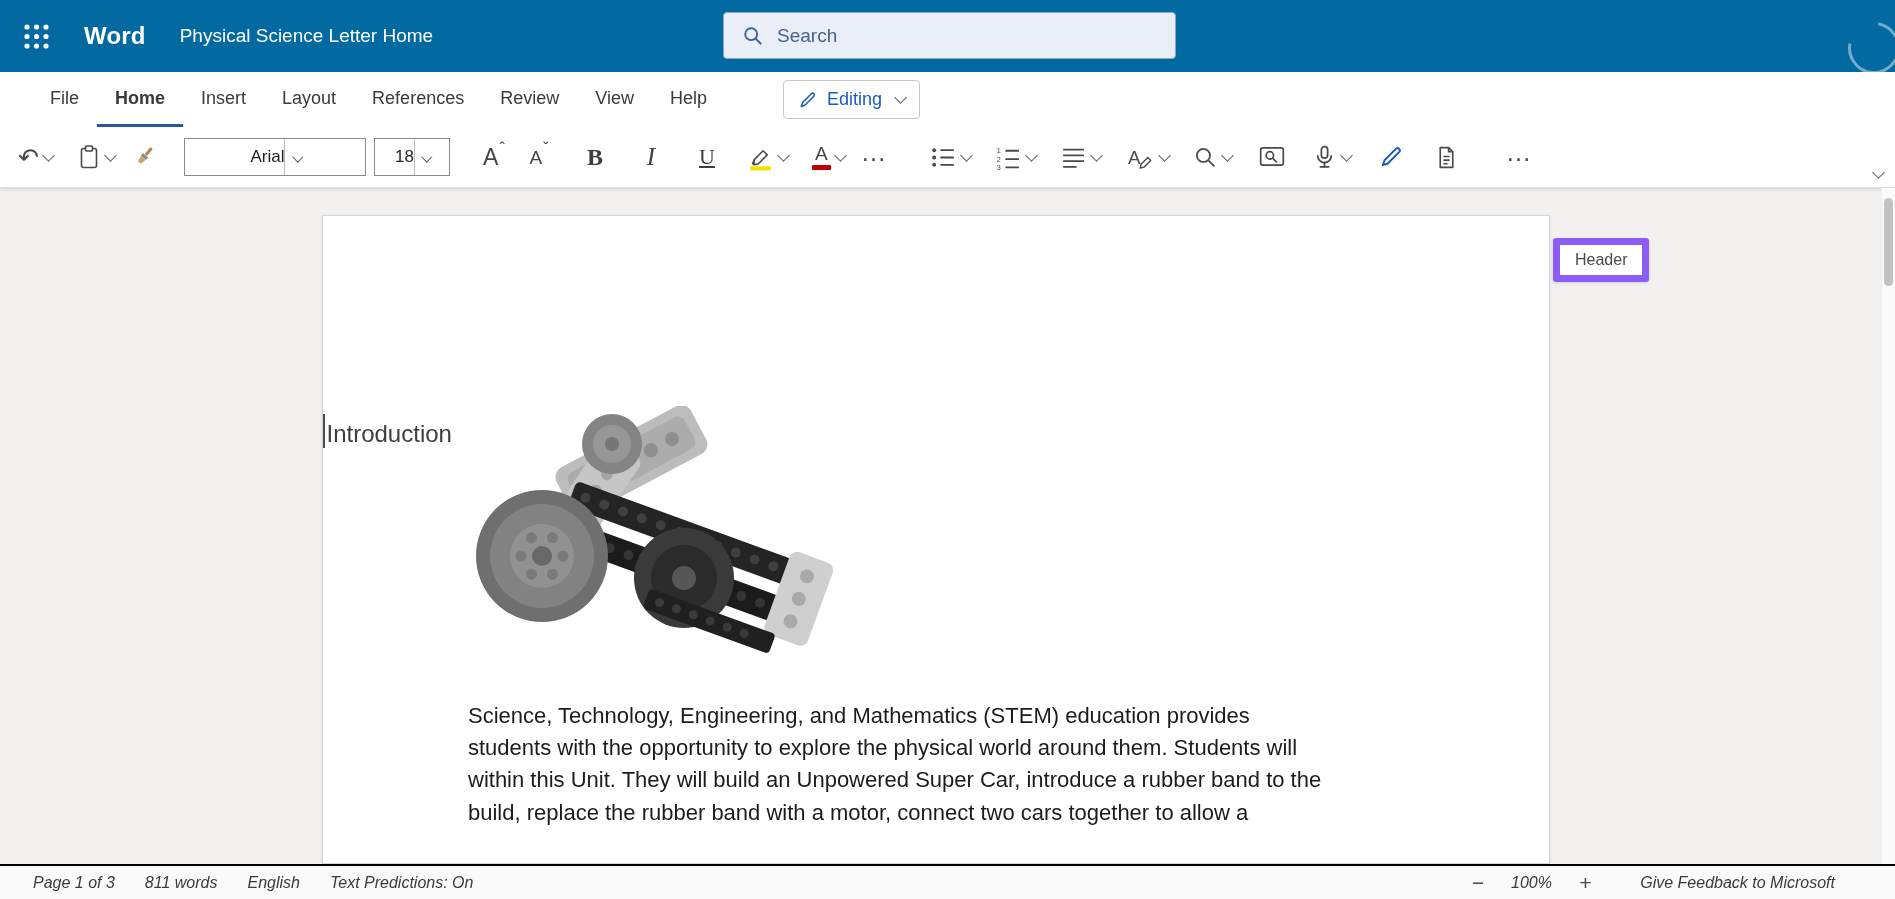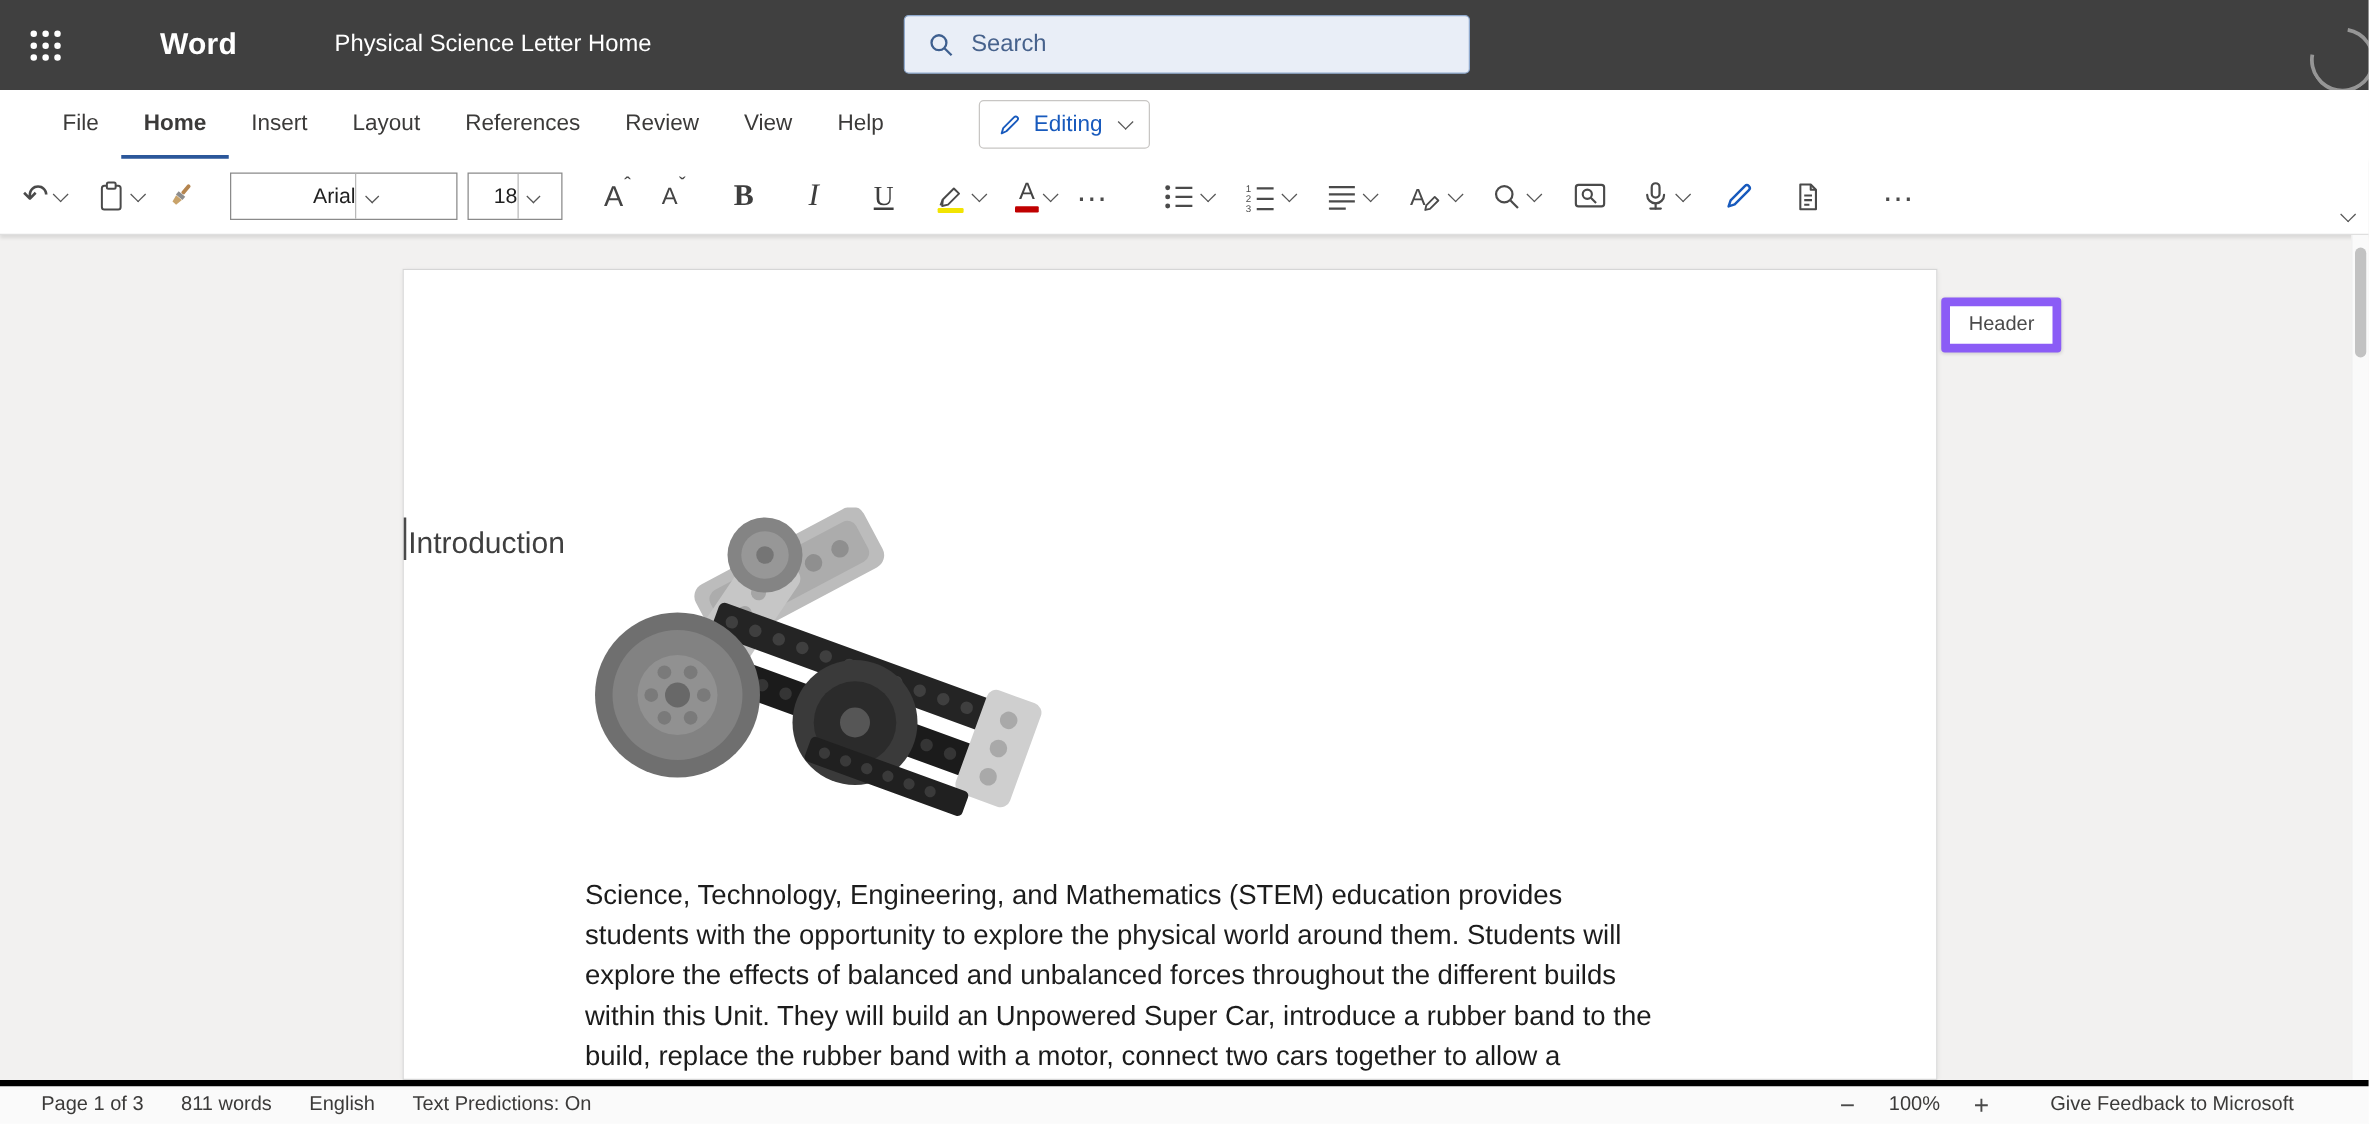--- a/index.html
+++ b/index.html
@@ -1,22 +1,22 @@
 <!DOCTYPE html>
 <html><head>
 <meta charset="utf-8">
 <style>
   html,body{margin:0;padding:0;overflow:hidden;}
   body{
     width:1895px;height:899px;position:relative;background:#fff;
     font-family:"Liberation Sans","DejaVu Sans",sans-serif;color:#3b3a39;cursor:default;
   }
   
-  .topbar{position:absolute;left:0;top:0;width:100%;height:72px;background:#404040;
-    display:flex;align-items:center;overflow:hidden;z-index:5;gap:44px;}
+  .topbar{position:absolute;left:0;top:0;width:100%;height:72px;background:#0369a1;
+    display:flex;align-items:center;overflow:hidden;z-index:5;}
   .waffle{width:72px;height:72px;display:flex;align-items:center;justify-content:center;cursor:pointer;}
   .brand{color:#fff;font-size:24px;font-weight:700;margin-left:12px;letter-spacing:.2px;}
   .doc-title{color:#fff;font-size:19px;margin-left:34px;font-weight:400;}
   .searchbox{position:absolute;left:723px;top:12px;width:453px;height:47px;background:#e9eef7;
     border:1px solid #8fa9cd;border-radius:4px;display:flex;align-items:center;gap:13px;
     padding:0 18px;box-sizing:border-box;cursor:text;}
   .search-text{color:#47628c;font-size:19px;}
   .avatar{position:absolute;left:1848px;top:22px;width:46px;height:46px;border-radius:50%;
     border:3px solid rgba(255,255,255,.45);border-top-color:transparent;transform:rotate(-35deg);}
   
@@ -75,22 +75,22 @@
   .doc-body{position:absolute;left:145px;right:120px;top:484px;font-size:22px;line-height:32.2px;
     color:#1c1c1c;}
   .doc-body div{white-space:nowrap;}
   
   .scrollbar{position:absolute;right:0;top:188px;width:13px;height:676px;background:#fafafa;
     border-left:1px solid #ededed;z-index:4;}
   .scroll-thumb{position:absolute;left:2px;right:2px;top:10px;height:88px;background:#c2c2c2;
     border-radius:6px;cursor:pointer;}
   
   .statusbar{position:absolute;left:0;bottom:0;width:100%;height:35px;background:#fafafa;
-    border-top:5px solid #000000;display:flex;align-items:center;font-size:16px;color:#3b3a39;
-    padding:0 60px 0 33px;box-sizing:border-box;z-index:5;}
+    border-top:2px solid #000000;display:flex;align-items:center;font-size:16px;color:#3b3a39;
+    padding:0 60px 0 33px;box-sizing:border-box;z-index:5;font-style:italic;}
   .sb-left{display:flex;gap:30px;}
   .sb-left span{cursor:pointer;}
   .sb-right{margin-left:auto;display:flex;align-items:center;gap:27px;}
   .zoomglyph{font-size:21px;color:#4a4a4a;cursor:pointer;line-height:1;}
   .sb-right .feedback{margin-left:22px;cursor:pointer;}
 </style>
 </head>
 <body>
 
 <div class="topbar">
@@ -415,21 +415,20 @@
       <circle cx="70" cy="150" r="10" fill="#686868"></circle>
     </svg>
 
     <div class="doc-heading">
       <span class="caret"></span><span>Introduction</span>
     </div>
 
     <div class="doc-body">
       <div>Science, Technology, Engineering, and Mathematics (STEM) education provides</div>
       <div>students with the opportunity to explore the physical world around them. Students will</div>
-      <div>explore the effects of balanced and unbalanced forces throughout the different builds</div>
       <div>within this Unit. They will build an Unpowered Super Car, introduce a rubber band to the</div>
       <div>build, replace the rubber band with a motor, connect two cars together to allow a</div>
     </div>
   </div>
 
   <div class="header-btn">Header</div>
 </div>
 
 <div class="scrollbar">
   <div class="scroll-thumb"></div>

